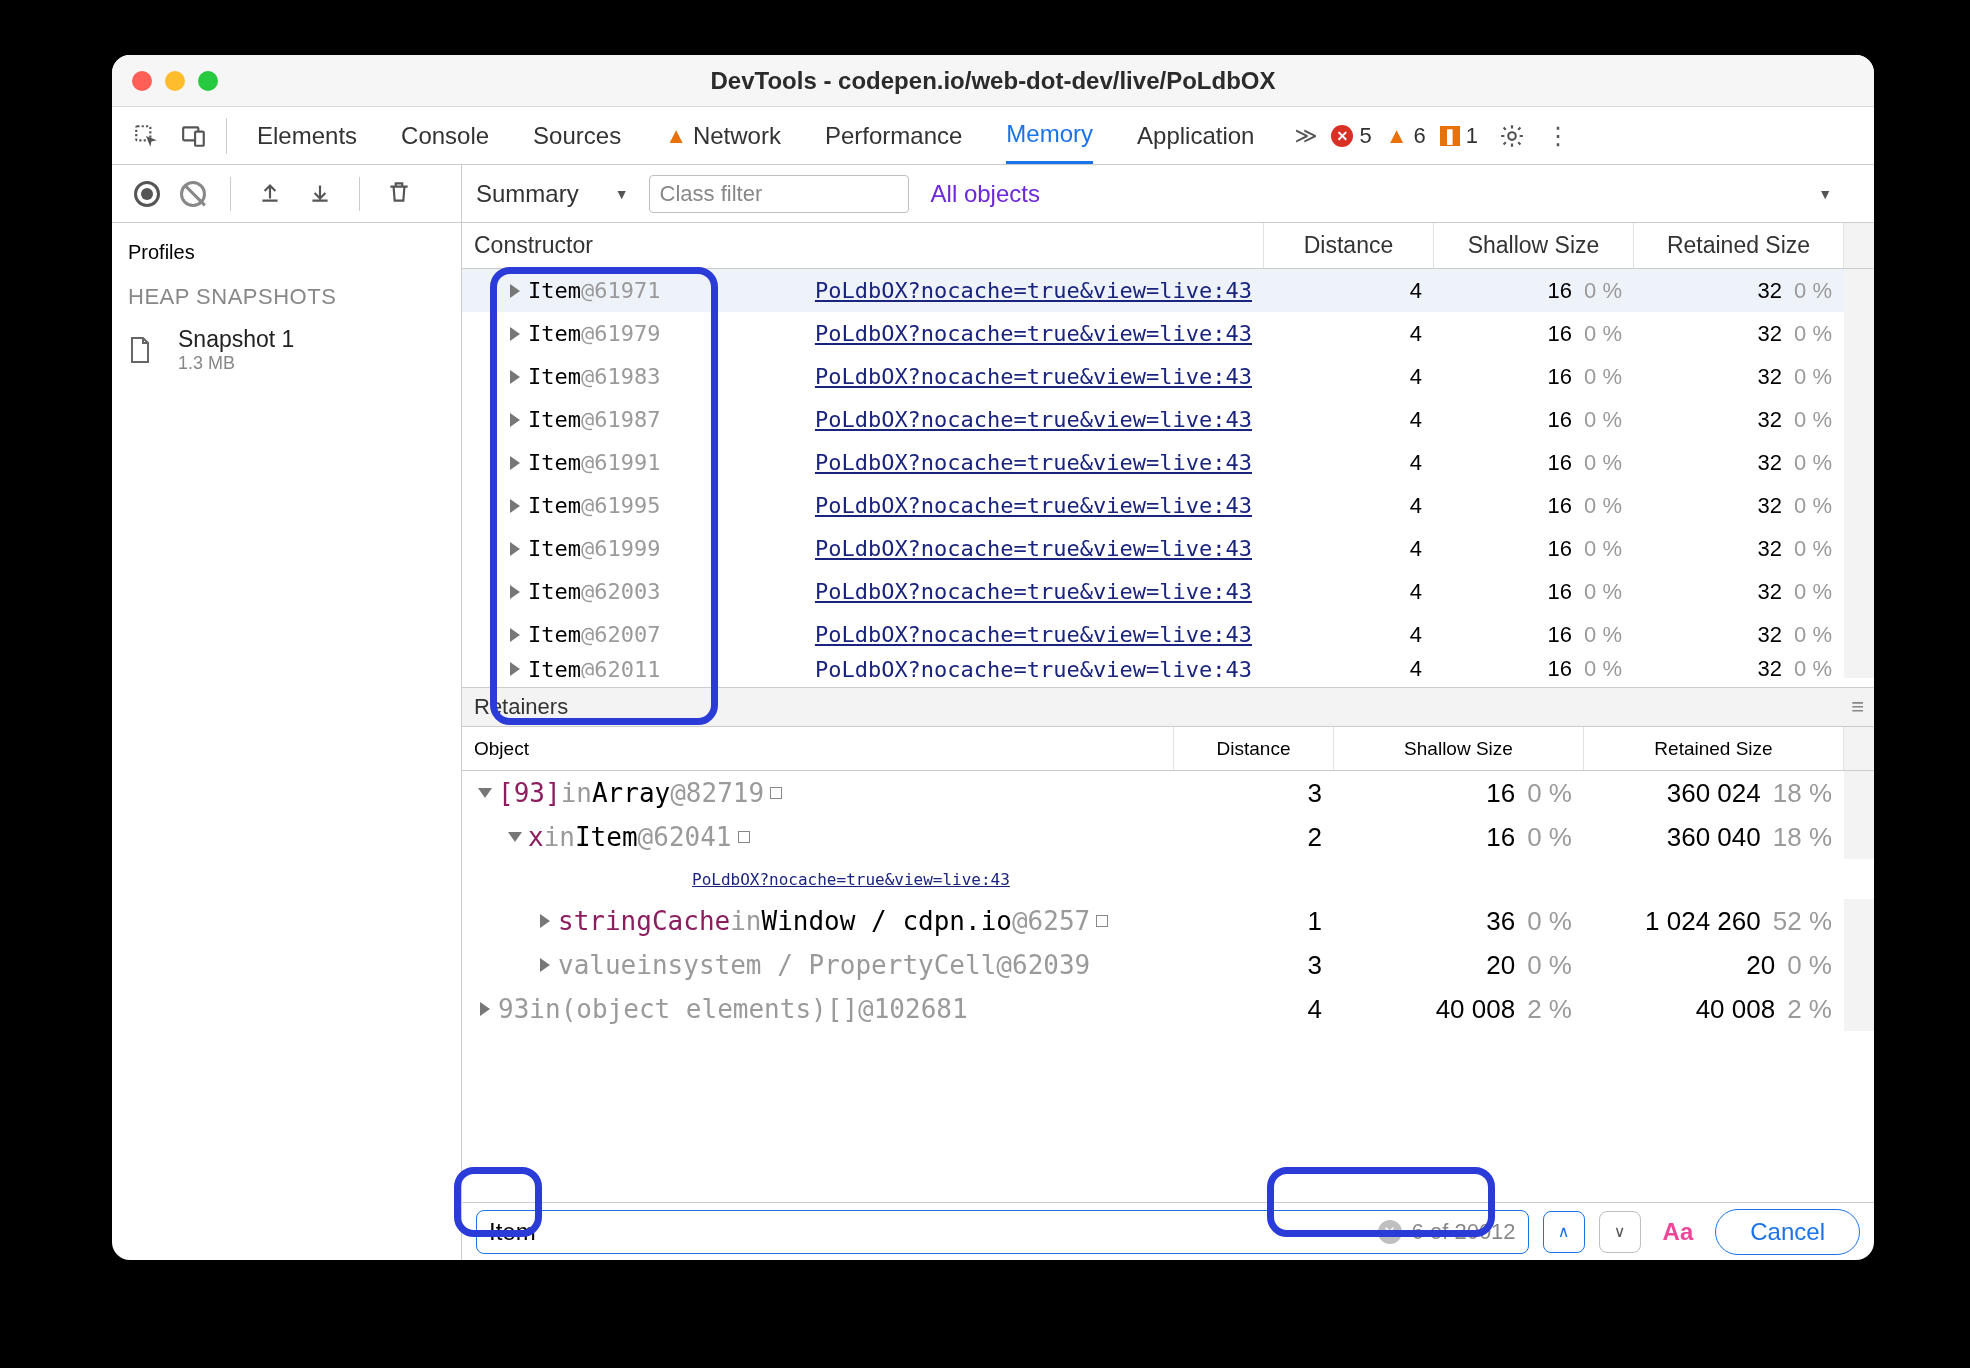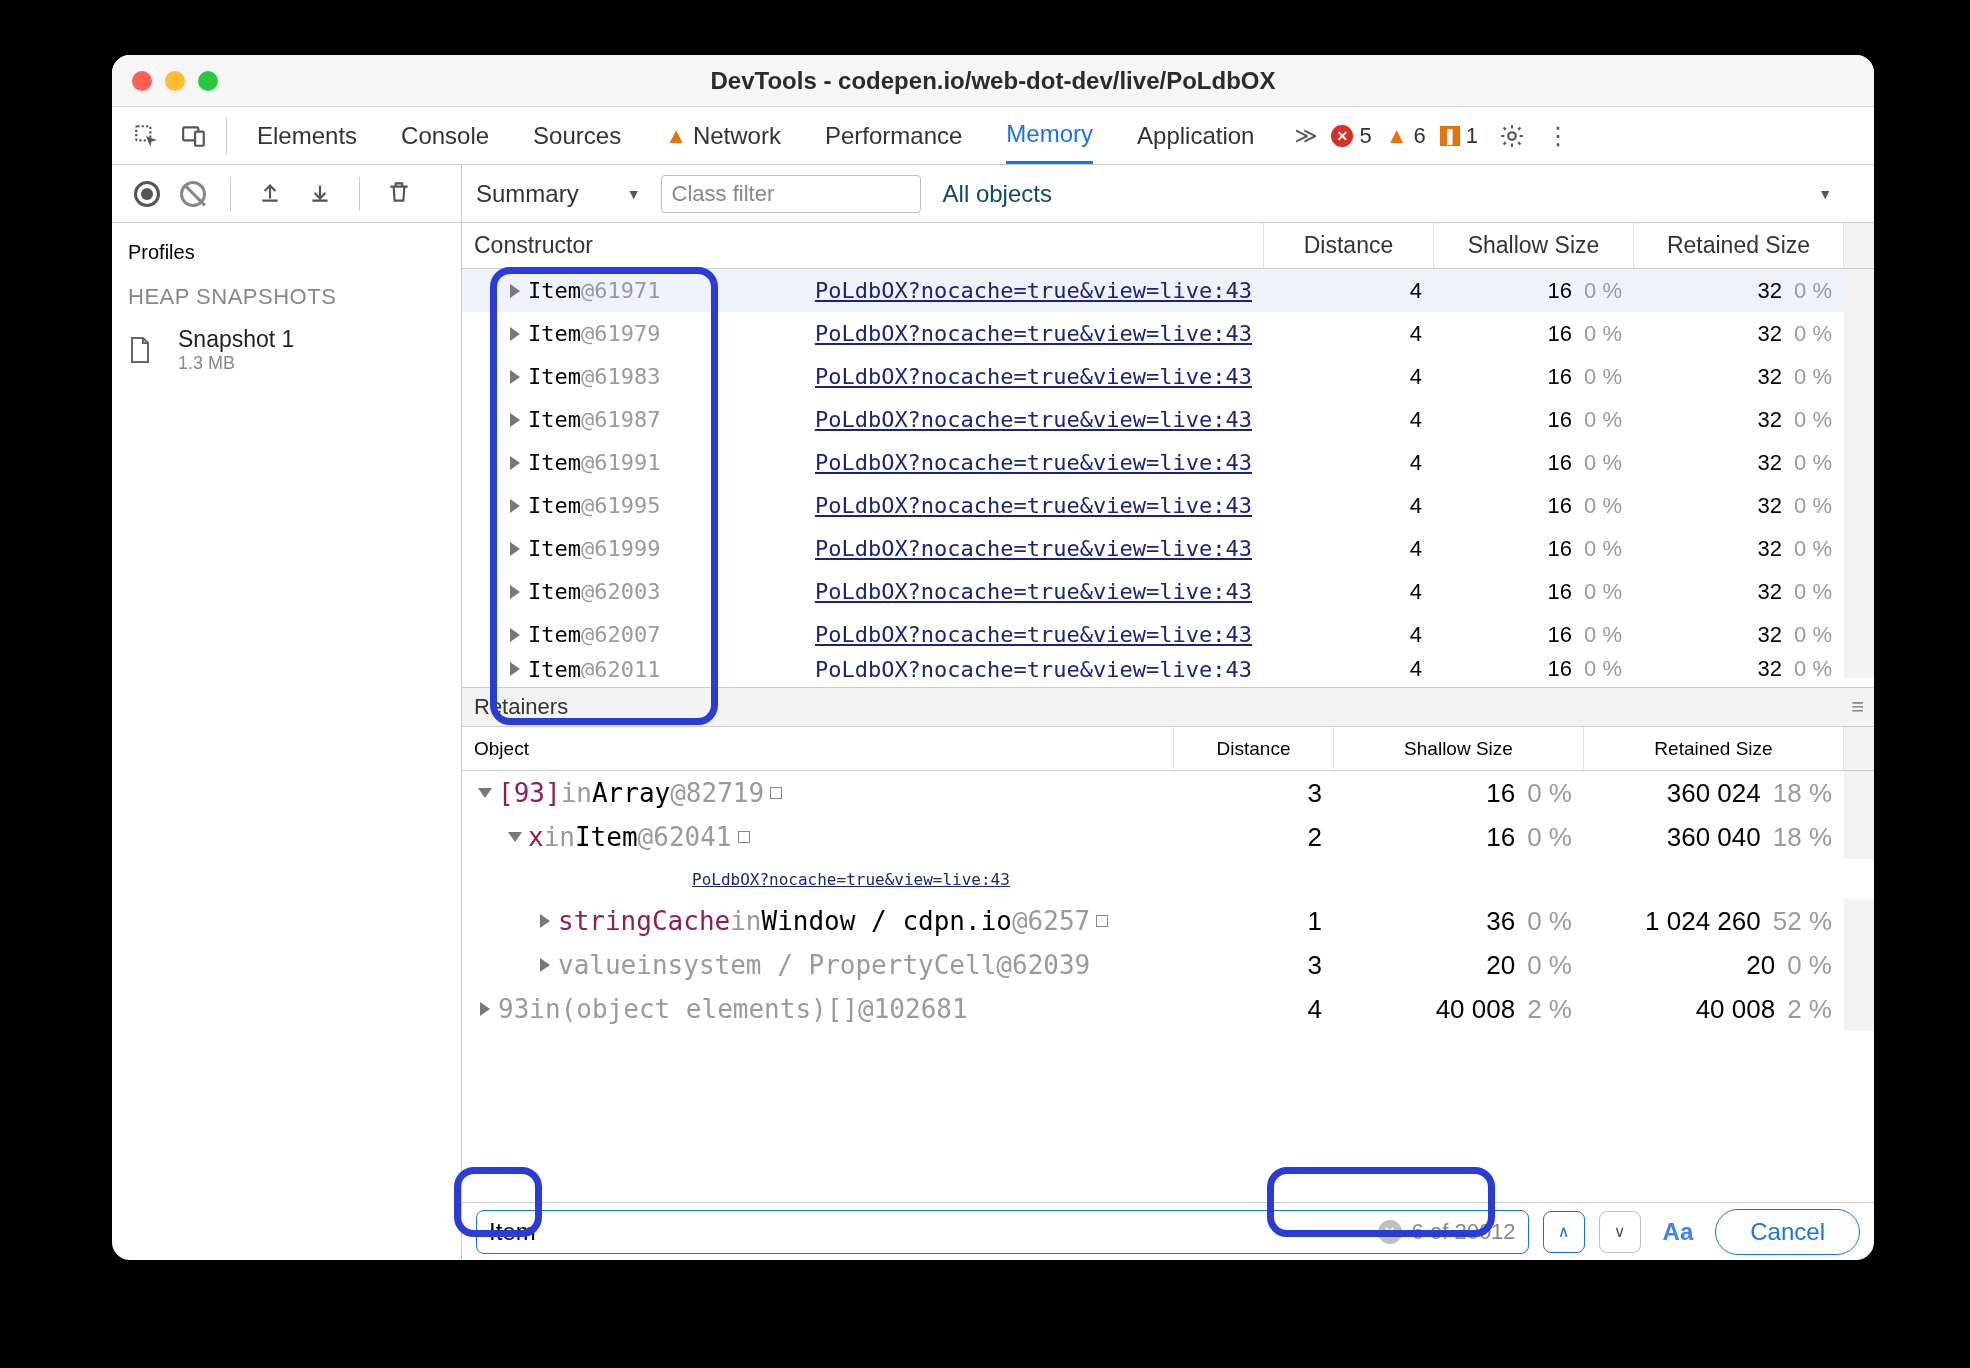--- a/index.html
+++ b/index.html
@@ -34,24 +34,24 @@
   .toolbar { height:58px; border-bottom:1px solid #ccc; display:flex; align-items:stretch; }
   .tool-left { width:350px; display:flex; align-items:center; padding-left:12px; border-right:1px solid #ccc;}
   .tool-left .rec{width:26px;height:26px;border:3px solid #555;border-radius:50%;margin:0 10px;display:inline-flex;align-items:center;justify-content:center;}
   .tool-left .rec::after{content:"";width:12px;height:12px;background:#555;border-radius:50%;}
   .tool-left .noent{width:26px;height:26px;border:3px solid #888;border-radius:50%;margin:0 10px;position:relative;}
   .tool-left .noent::after{content:"";position:absolute;left:-2px;top:10px;width:28px;height:3px;background:#888;transform:rotate(45deg);}
   .tool-left .sep{width:1px;height:34px;background:#ccc;margin:0 14px;}
   .tool-left .ic{color:#555; margin:0 12px;}
   .tool-left .ic svg{width:26px;height:26px;}
   .tool-right { flex:1; display:flex; align-items:center; padding:0 14px; }
-  .summary { display:flex; align-items:center; gap:48px; font-size:24px; color:#333; margin-right:20px;}
+  .summary { display:flex; align-items:center; gap:36px; font-size:24px; color:#333; margin-right:20px;}
   .summary .dd{font-size:14px;color:#555;}
   .classfilter { width:260px; height:38px; border:1px solid #bfbfbf; border-radius:4px; padding:0 10px; font-size:22px; color:#888; display:flex; align-items:center;}
-  .allobj { margin-left:22px; font-size:24px; color:#0c4a6e; }
+  .allobj { margin-left:22px; font-size:24px; color:#6d28d9; }
   .dd-right{ margin-left:auto; font-size:14px; color:#555; margin-right:28px;}
   
   .body { flex:1; display:flex; min-height:0; }
   .sidebar { width:350px; border-right:1px solid #ccc; padding:14px 0 0 0; font-size:22px;}
   .sidebar .profiles{padding:4px 16px 14px; font-size:20px;}
   .sidebar .heaplbl{padding:6px 16px; color:#888; letter-spacing:0.5px; font-size:22px;}
   .snap{display:flex; gap:24px; padding:10px 14px; align-items:center;}
   .snap .icn{display:flex;align-items:center;justify-content:center;width:28px;height:32px;color:#666;}
   .snap .txt .nm{font-size:23px;color:#222;}
   .snap .txt .sz{font-size:18px;color:#888;}
@@ -92,21 +92,21 @@
   .r-gray{color:#9a9a9a;}
   .ret-link{height:40px;display:flex;align-items:center;padding-left:230px;}
   
   .searchrow{height:58px;border-top:1px solid #ccc;display:flex;align-items:center;padding:0 14px;gap:14px;}
   .searchwrap{flex:1;height:44px;border:1.5px solid #1a73e8;border-radius:8px;display:flex;align-items:center;padding:0 12px;position:relative;}
   .searchwrap input{border:none;outline:none;font-size:24px;flex:1;font-family:inherit;}
   .clearx{width:24px;height:24px;border-radius:50%;background:#bfbfbf;color:#fff;display:flex;align-items:center;justify-content:center;font-size:15px;margin-right:10px;}
   .counter{color:#888;font-size:22px;}
   .navsq{width:42px;height:42px;border:1.5px solid #bfbfbf;border-radius:8px;display:flex;align-items:center;justify-content:center;color:#555;}
   .navsq.active{border-color:#1a73e8;color:#1a73e8;}
-  .aa{color:#3b82f6;font-weight:700;font-size:24px;margin:0 8px;}
+  .aa{color:#ec4899;font-weight:700;font-size:24px;margin:0 8px;}
   .cancelbtn{border:1.5px solid #1a73e8;color:#1a73e8;border-radius:30px;padding:8px 34px;font-size:24px;}
   
   .hl{position:absolute;border:7px solid #2b3bd8;border-radius:20px;pointer-events:none;z-index:50;}
   
   .sqglyph{display:inline-block;width:12px;height:12px;border:1.5px solid #888;margin-left:6px;}
 </style>
 </head>
 <body>
 
 <div class="stage">

